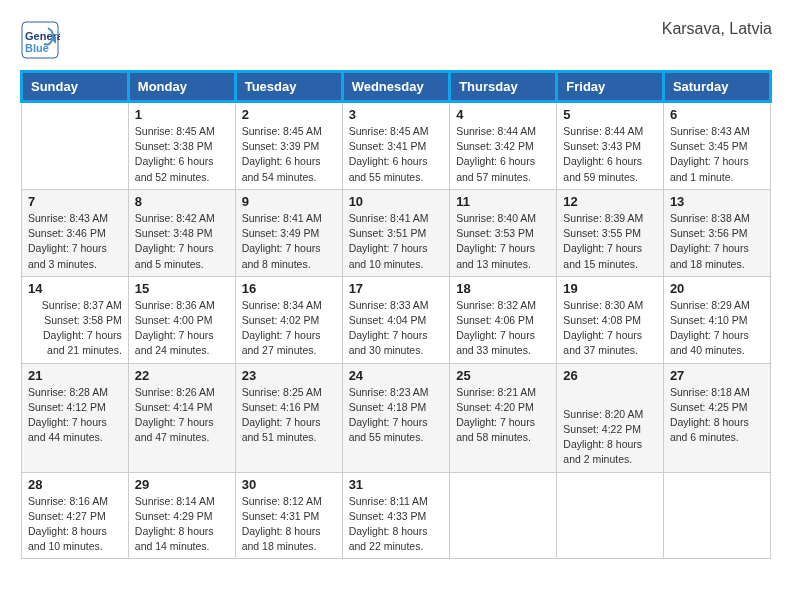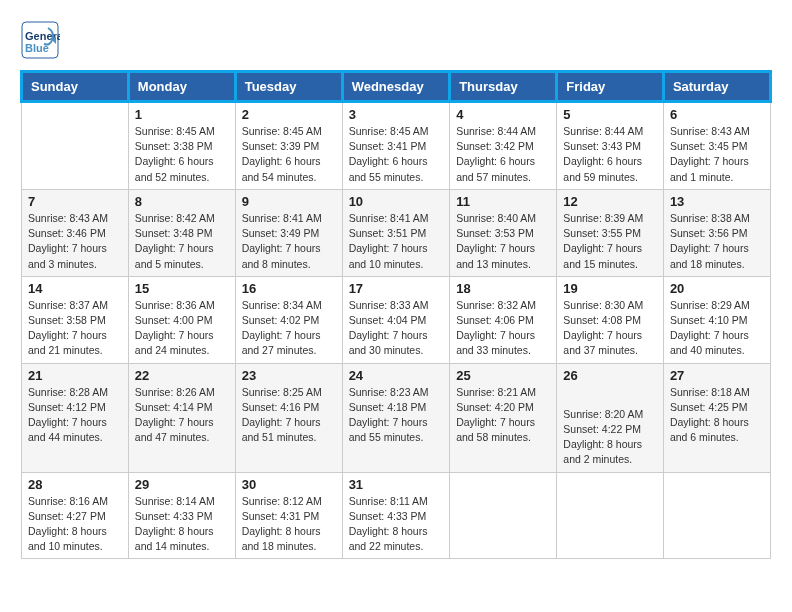--- a/index.html
+++ b/index.html
@@ -85,20 +85,21 @@
   <div class="logo">
     <svg class="logo-icon" viewBox="0 0 40 40">
       <rect x="2" y="2" width="36" height="36" rx="4" fill="#fff" stroke="#2962a8" stroke-width="1"></rect>
       <text x="5" y="20" font-size="11" font-weight="bold" fill="#1a3e6e">General</text>
       <text x="5" y="32" font-size="11" font-weight="bold" fill="#4a90c4">Blue</text>
       <path d="M28 8 Q35 12 32 20 Q30 26 24 24" stroke="#4a90c4" stroke-width="2" fill="none"></path>
       <polygon points="32,20 36,16 36,24" fill="#4a90c4"></polygon>
     </svg>
   </div>
   <div class="title-block">
+    <div class="location">Karsava, Latvia</div>
   </div>
 </div>
 
 <table class="calendar">
   <thead>
     <tr>
     <th>Sunday</th>
         <th>Monday</th>
         <th>Tuesday</th>
         <th>Wednesday</th>
@@ -200,21 +201,21 @@
           <span class="day-number">13</span>
           <div class="day-info" style="white-space: pre-line;">Sunrise: 8:38 AM
 Sunset: 3:56 PM
 Daylight: 7 hours
 and 18 minutes.</div>
         </td>
       </tr>
       <tr>
         <td>
           <span class="day-number">14</span>
-          <div class="day-info" style="white-space: pre-line;">Sunrise: 8:37 AM
+          <div class="day-info" style="white-space: pre-line; text-align: right;">Sunrise: 8:37 AM
 Sunset: 3:58 PM
 Daylight: 7 hours
 and 21 minutes.</div>
         </td>
         <td>
           <span class="day-number">15</span>
           <div class="day-info" style="white-space: pre-line;">Sunrise: 8:36 AM
 Sunset: 4:00 PM
 Daylight: 7 hours
 and 24 minutes.</div>
@@ -310,21 +311,21 @@
         <td>
           <span class="day-number">28</span>
           <div class="day-info" style="white-space: pre-line;">Sunrise: 8:16 AM
 Sunset: 4:27 PM
 Daylight: 8 hours
 and 10 minutes.</div>
         </td>
         <td>
           <span class="day-number">29</span>
           <div class="day-info" style="white-space: pre-line;">Sunrise: 8:14 AM
-Sunset: 4:33 PM
+Sunset: 4:29 PM
 Daylight: 8 hours
 and 14 minutes.</div>
         </td>
         <td>
           <span class="day-number">30</span>
           <div class="day-info" style="white-space: pre-line;">Sunrise: 8:12 AM
 Sunset: 4:31 PM
 Daylight: 8 hours
 and 18 minutes.</div>
         </td>

